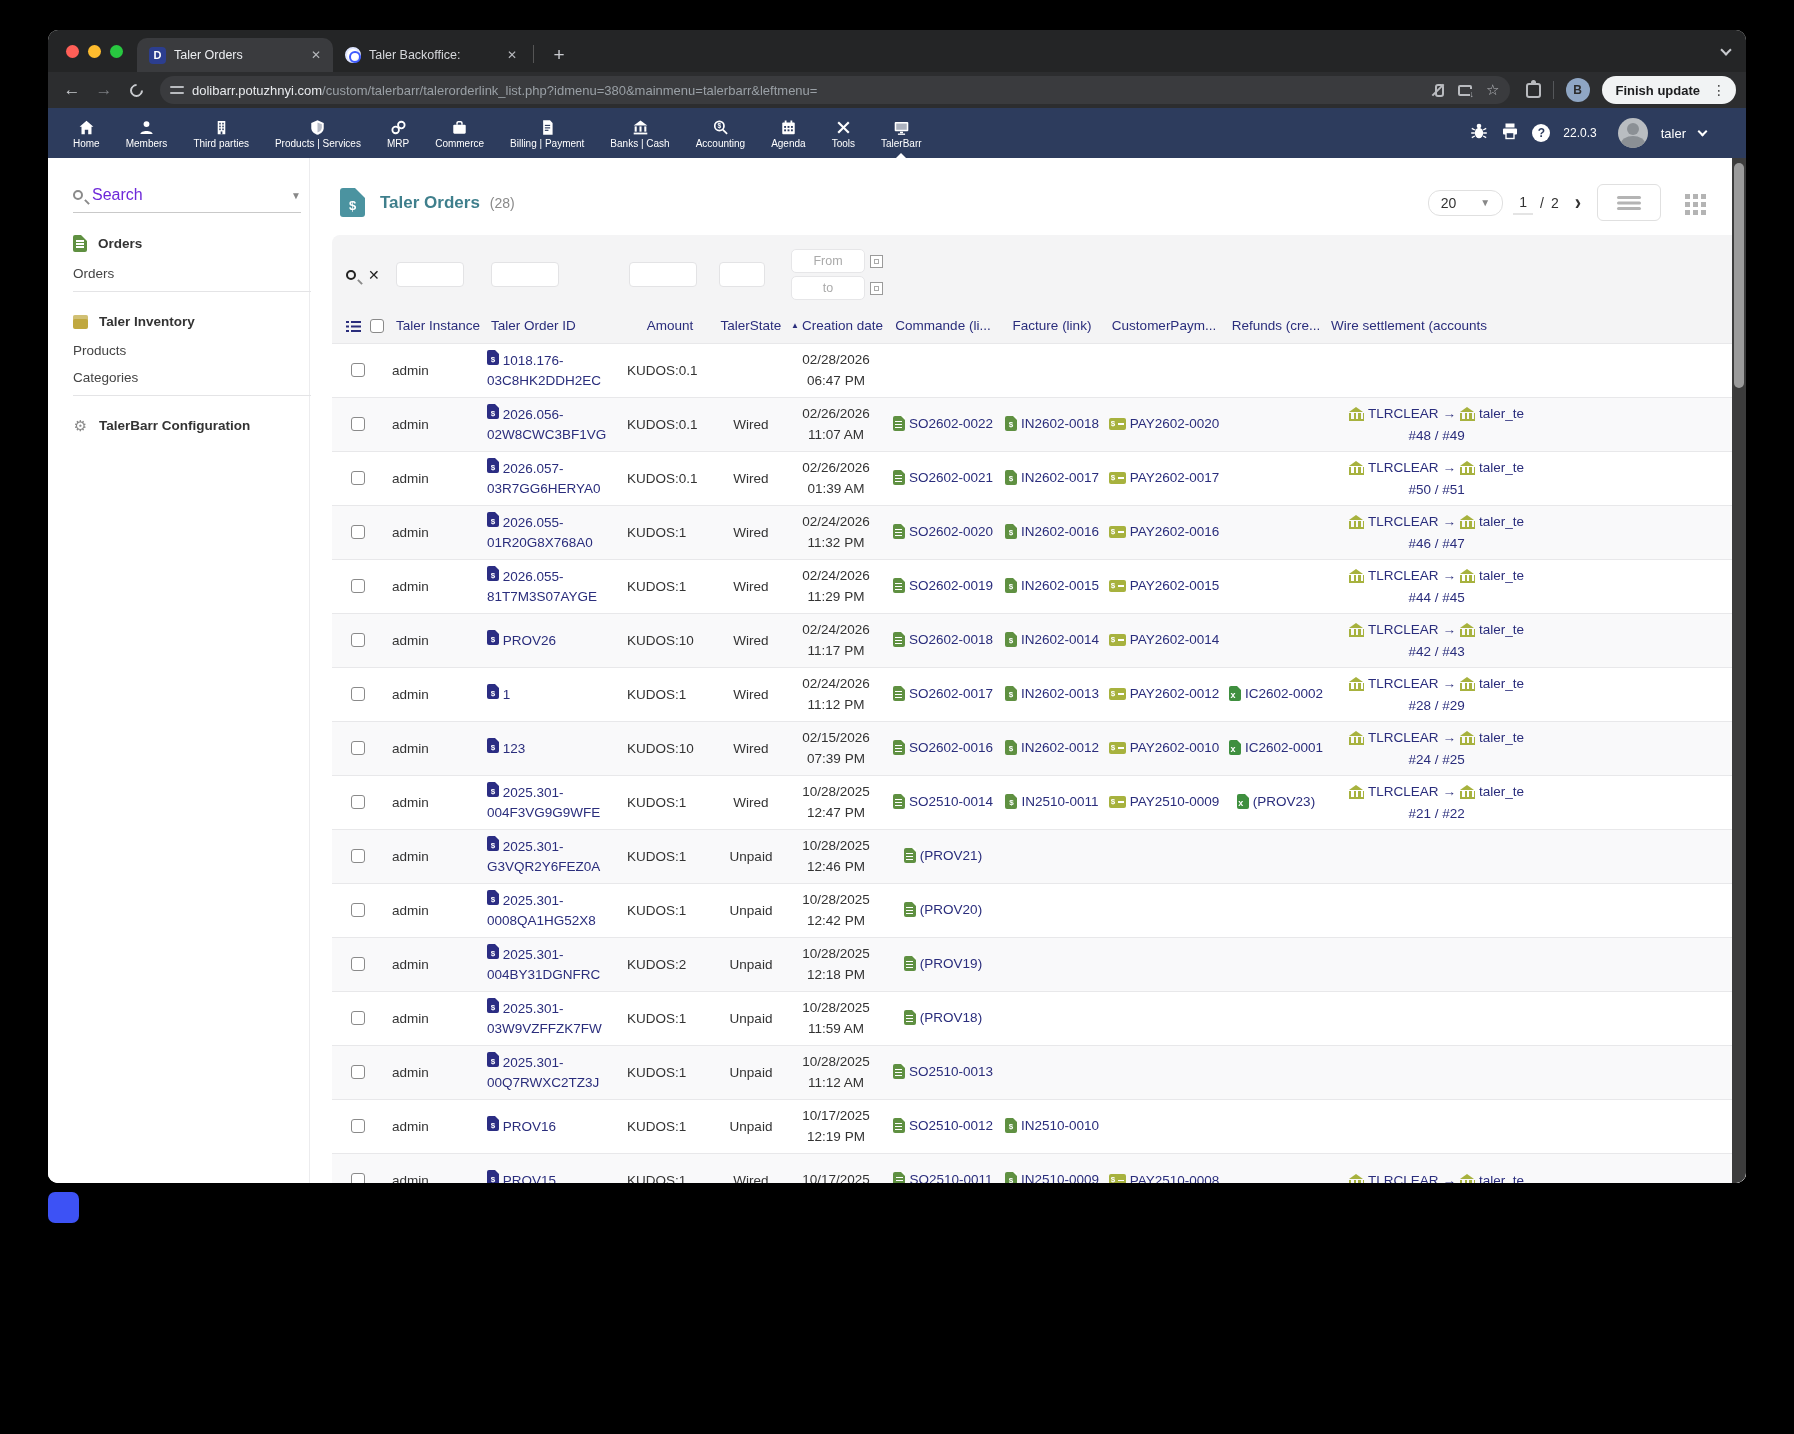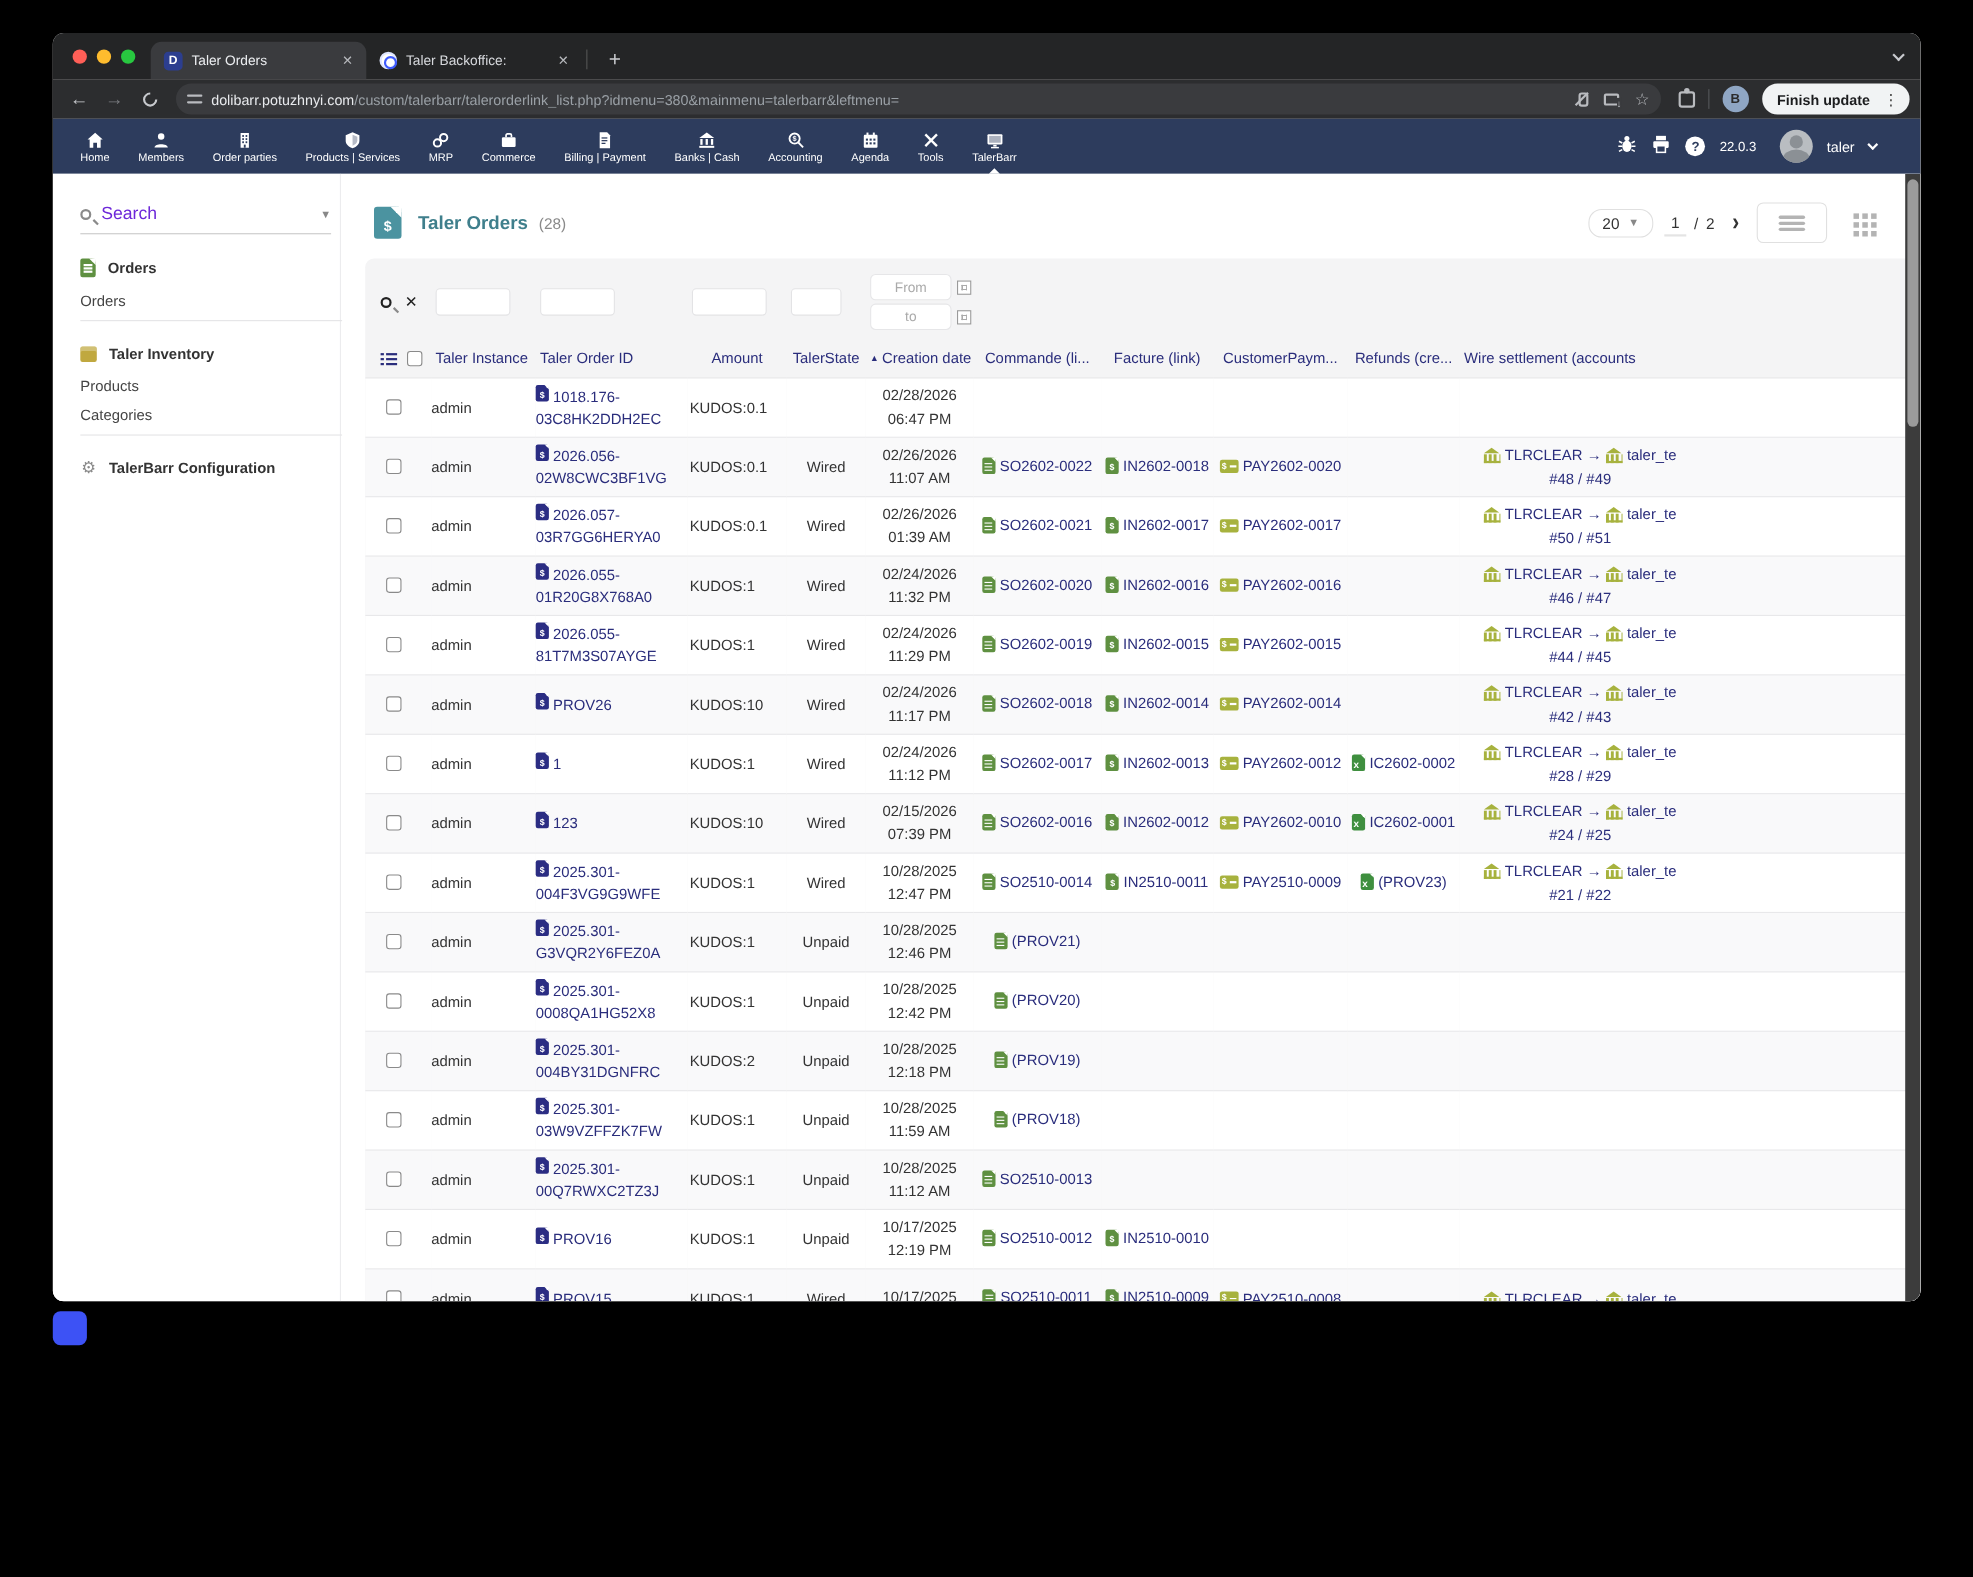--- a/index.html
+++ b/index.html
@@ -104,21 +104,21 @@
 
   
   .content { flex:1; position:relative; overflow:hidden; padding:26px 0 0 22px; }
   .mainhead { display:flex; align-items:center; padding-left:8px; margin-bottom:14px; }
   .tdoc { width:25px; height:29px; background:#4b93a0; border-radius:3px; position:relative; margin-right:15px; flex:none; }
   .tdoc::before { content:''; position:absolute; top:0; right:0; border:5px solid; border-color:#fff #fff transparent transparent; }
   .tdoc::after { content:'$'; position:absolute; left:0; right:0; top:10px; text-align:center; color:#fff; font-size:13px; font-weight:bold; }
   .pagetitle { color:#3f7f8c; font-size:17px; font-weight:bold; }
   .pagecount { color:#8a8a8a; font-size:14px; margin-left:10px; }
   .pager { margin-left:auto; display:flex; align-items:center; margin-right:56px; gap:10px; }
-  .psize { display:flex; align-items:center; gap:8px; border:1px solid #e0e0e0; border-radius:12px; padding:4px 12px;
+  .psize { display:flex; align-items:center; gap:24px; border:1px solid #e0e0e0; border-radius:12px; padding:4px 12px;
     font-size:14px; color:#333; }
   .pnum { display:flex; align-items:center; gap:7px; font-size:14px; color:#333; }
   .pnum .cur { border-bottom:2px solid #e4e4e4; padding:3px 6px; }
   .pnext { font-size:19px; font-weight:bold; color:#333; margin:0 6px; transform:scaleY(1.2); }
   .viewbtn { width:64px; height:37px; border:1px solid #e0e0e0; border-radius:6px; display:flex; align-items:center; justify-content:center; }
   .hamb { width:24px; height:14px; position:relative; }
   .hamb::before { content:''; position:absolute; left:0; right:0; top:0; height:3px; background:#b4b4b4; border-radius:2px;
     box-shadow:0 5.5px 0 #b4b4b4, 0 11px 0 #b4b4b4; }
   .gridic { width:5px; height:5px; background:#b4b4b4; position:relative; margin-left:14px;
     box-shadow:8px 0 #b4b4b4, 16px 0 #b4b4b4, 0 8px #b4b4b4, 8px 8px #b4b4b4, 16px 8px #b4b4b4, 0 16px #b4b4b4, 8px 16px #b4b4b4, 16px 16px #b4b4b4; margin-top:-12px; }
@@ -277,21 +277,21 @@
                 <rect x="6.6" y="4" width="1.6" height="1.8"></rect>
                 <rect x="9.8" y="4" width="1.6" height="1.8"></rect>
                 <rect x="6.6" y="7" width="1.6" height="1.8"></rect>
                 <rect x="9.8" y="7" width="1.6" height="1.8"></rect>
                 <rect x="6.6" y="10" width="1.6" height="1.8"></rect>
                 <rect x="9.8" y="10" width="1.6" height="1.8"></rect>
                 <rect x="8.1" y="13.2" width="1.8" height="3"></rect>
               </g>
             </svg>
           </span>
-    <span class="nav-lbl">Order parties</span>
+    <span class="nav-lbl">Third parties</span>
   </div>
 
   <div class="nav-item">
     <span class="nav-ico">
             <svg viewBox="0 0 18 18" fill="#fff">
               <path d="M9 1.4l6.6 2.9v5.1c0 3.9-3.5 6.2-6.6 7.2-3.1-1-6.6-3.3-6.6-7.2V4.3z"></path>
               <path fill="#2d3c5d" d="M9 3.6l4.6 2V9c0 2.7-2.4 4.4-4.6 5.2z" opacity=".35"></path>
             </svg>
           </span>
     <span class="nav-lbl">Products | Services</span>

